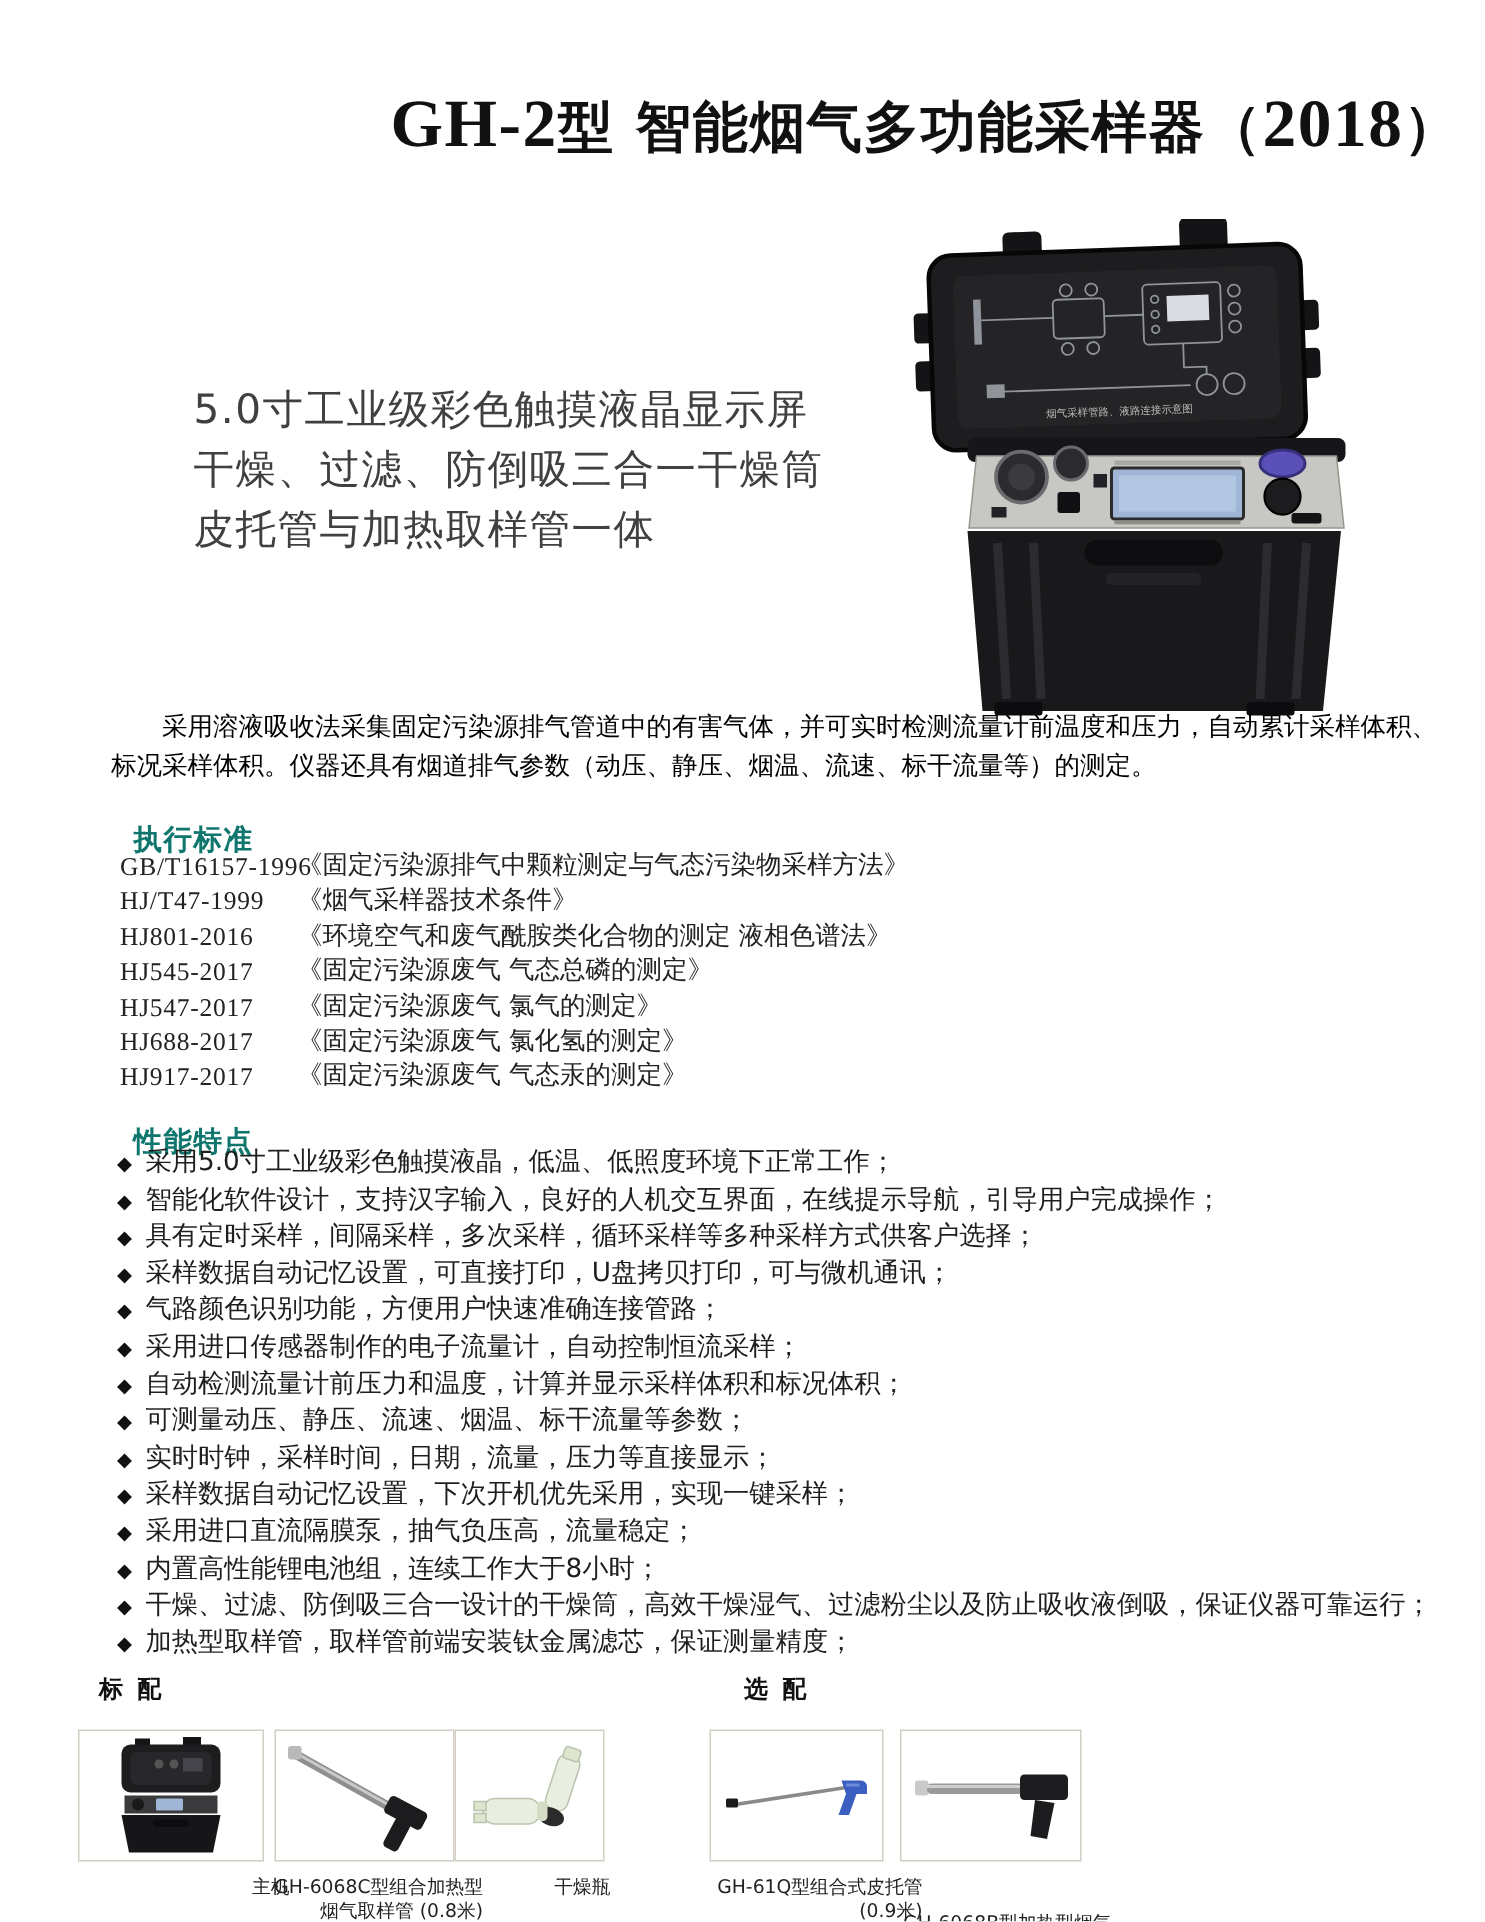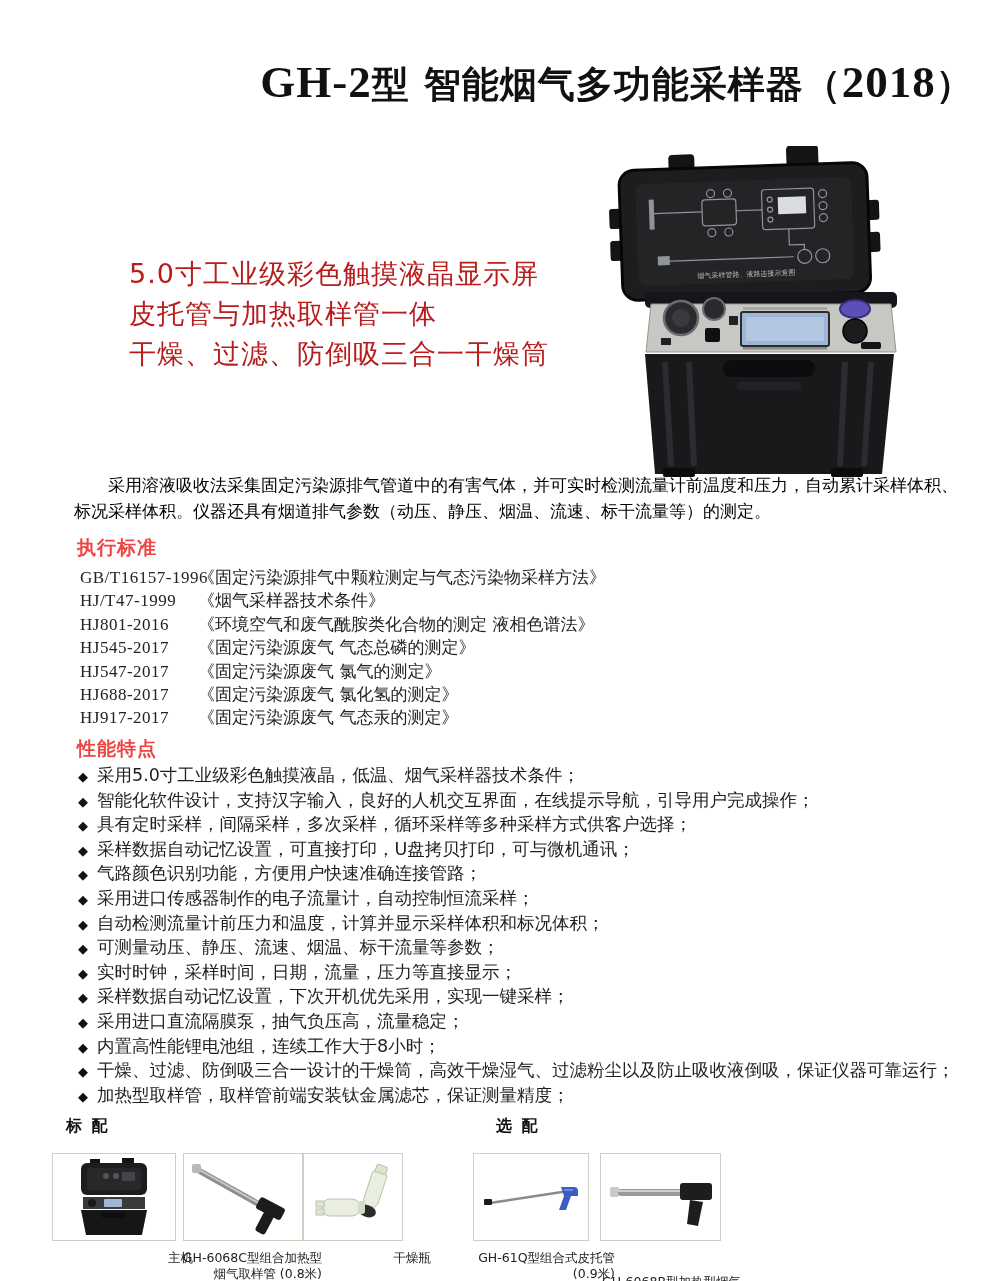--- a/index.html
+++ b/index.html
@@ -6,27 +6,27 @@
   .page{
     position:relative;width:990px;height:1281px;background:#ffffff;overflow:hidden;
     font-family:"DejaVu Sans","Liberation Sans",sans-serif;color:#1c1c1c;
   }
   
   .title{position:absolute;top:56px;left:244px;width:746px;margin:0;text-align:center;white-space:nowrap;}
   .t-latin{font-family:"Liberation Serif",serif;font-weight:800;font-size:45px;letter-spacing:1px;color:#111;}
   .t-cjk{font-weight:600;font-size:37px;letter-spacing:1px;color:#111;}
   
   .hero-features{position:absolute;left:129px;top:254px;}
-  .hf-line{font-size:27px;line-height:40px;color:#b91c1c;letter-spacing:1px;}
+  .hf-line{font-size:27px;line-height:40px;color:#404040;letter-spacing:1px;}
   
   .device{position:absolute;left:593px;top:146px;width:332px;height:334px;}
   
   .intro{position:absolute;left:74px;top:472px;width:892px;margin:0;font-size:17px;line-height:26px;text-indent:2em;color:#000000;}
   
-  .sec-heading{position:absolute;margin:0;font-size:19px;font-weight:700;color:#ef4444;letter-spacing:1px;}
+  .sec-heading{position:absolute;margin:12px;font-size:19px;font-weight:700;color:#0f766e;letter-spacing:1px;}
   .std-heading{left:77px;top:535px;}
   .perf-heading{left:77px;top:736px;}
   
   .standards{position:absolute;left:80px;top:566px;font-size:17px;line-height:23.4px;color:#222;}
   .std-row{display:flex;white-space:nowrap;}
   .std-code{display:inline-block;width:118px;font-family:"Liberation Serif","DejaVu Serif",serif;letter-spacing:0.5px;}
   .std-name{}
   
   .bullets{position:absolute;left:78px;top:764px;width:906px;margin:0;padding:0;list-style:none;}
   .bullets li{display:flex;align-items:flex-start;line-height:23.6px;font-size:17.5px;color:#1e1e1e;white-space:nowrap;}
@@ -37,35 +37,35 @@
   .acc-opt{left:496px;top:1116px;}
   .acc-box{position:absolute;top:1153px;height:86px;background:#fff;border:1px solid #d2cec4;display:flex;align-items:center;justify-content:center;}
   .box-1{left:52px;width:122px;}
   .box-2{left:183px;width:118px;}
   .box-3{left:303px;width:98px;}
   .box-4{left:473px;width:114px;}
   .box-5{left:600px;width:119px;}
   .acc-caption{position:absolute;top:1250px;font-size:12.5px;line-height:16px;text-align:right;white-space:pre-line;color:#222;}
   .cap-1{left:33px;width:160px;}
   .cap-2{left:162px;width:160px;}
-  .cap-3{left:297px;width:110px;padding-left:24px;}
+  .cap-3{left:297px;width:110px;}
   .cap-4{left:445px;width:170px;}
   .cap-5{left:578px;width:163px;margin-top:24px;}
 </style>
 </head>
 <body>
 
 <div class="page">
 
   <h1 class="title"><span class="t-latin">GH-2</span><span class="t-cjk">型 智能烟气多功能采样器（</span><span class="t-latin">2018</span><span class="t-cjk">）</span></h1>
 
   <div class="hero-features">
     <div class="hf-line">5.0寸工业级彩色触摸液晶显示屏</div>
+    <div class="hf-line">干燥、过滤、防倒吸三合一干燥筒</div>
     <div class="hf-line">皮托管与加热取样管一体</div>
-    <div class="hf-line">干燥、过滤、防倒吸三合一干燥筒</div>
   </div>
 
   <div class="device">
     <svg width="332" height="334" viewBox="0 0 332 334">
 
       <g transform="rotate(-2 165 90)">
         <rect x="78" y="6" width="26" height="20" rx="4" fill="#141416"></rect>
         <rect x="196" y="0" width="32" height="24" rx="5" fill="#141416"></rect>
         <rect x="17" y="58" width="15" height="20" rx="3" fill="#141416"></rect>
         <rect x="17" y="90" width="15" height="20" rx="3" fill="#141416"></rect>
@@ -160,21 +160,21 @@
     <div class="std-row">
         <span class="std-code">HJ917-2017</span>
         <span class="std-name">《固定污染源废气 气态汞的测定》</span>
       </div>
   </div>
 
   <h2 class="sec-heading perf-heading">性能特点</h2>
   <ul class="bullets">
     <li>
         <span class="diamond">◆</span>
-        <span>采用5.0寸工业级彩色触摸液晶，低温、烟气采样器技术条件；</span>
+        <span>采用5.0寸工业级彩色触摸液晶，低温、低照度环境下正常工作；</span>
       </li>
     <li>
         <span class="diamond">◆</span>
         <span>智能化软件设计，支持汉字输入，良好的人机交互界面，在线提示导航，引导用户完成操作；</span>
       </li>
     <li>
         <span class="diamond">◆</span>
         <span>具有定时采样，间隔采样，多次采样，循环采样等多种采样方式供客户选择；</span>
       </li>
     <li>

